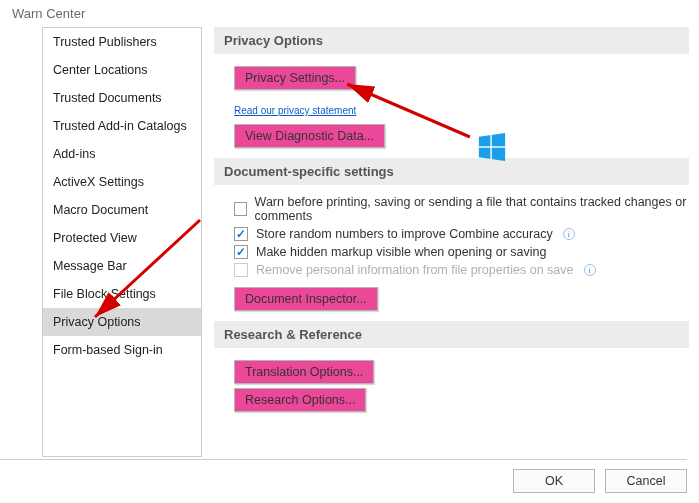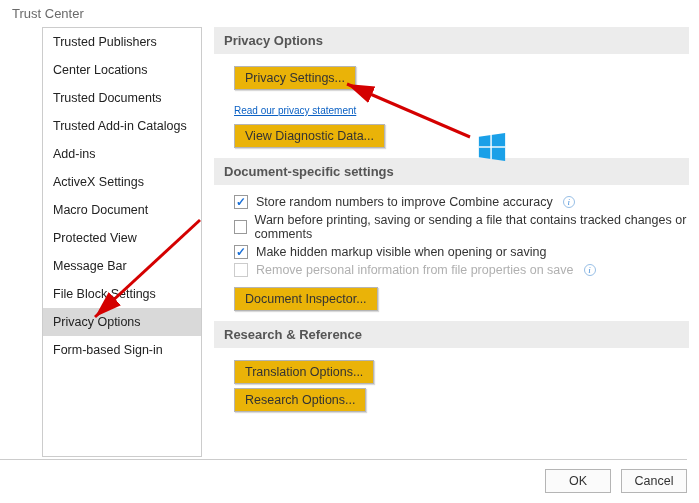--- a/index.html
+++ b/index.html
@@ -5,42 +5,42 @@
   * { box-sizing: border-box; margin: 0; padding: 0; }
   body { font-family: "Segoe UI", Tahoma, sans-serif; font-size: 13px; color: #333; background: #fff; width: 699px; height: 503px; position: relative; overflow: hidden; }
   .window-title { padding: 6px 12px; color: #6a6a6a; font-size: 13px; }
   .container { display: flex; height: 430px; padding: 0 10px; }
   .sidebar { width: 160px; border: 1px solid #ccc; background: #fff; overflow: hidden; margin-left: 32px; }
   .sidebar-item { padding: 7px 10px; cursor: pointer; color: #222; font-size: 12.5px; white-space: nowrap; }
   .sidebar-item.selected { background: #d9d9d9; }
   .main { flex: 1; padding: 0 0 0 12px; overflow: hidden; position: relative; }
   .section-header { background: #ececec; color: #555; font-weight: 600; font-size: 13px; padding: 6px 10px; margin: 8px 0 10px 0; }
   .section-header.first { margin-top: 0; }
-  .btn { background: #eab308; border: 1px solid #b5b5b5; padding: 4px 10px; font-size: 12.5px; color: #333; cursor: pointer; display: inline-block; margin: 2px 0; font-family: inherit; }
+  .btn { background: #ec4899; border: 1px solid #b5b5b5; padding: 4px 10px; font-size: 12.5px; color: #333; cursor: pointer; display: inline-block; margin: 2px 0; font-family: inherit; }
   .btn.shadow { box-shadow: 1px 1px 1px rgba(0,0,0,0.15); }
   .link { color: #0b61c4; text-decoration: underline; font-size: 10px; cursor: pointer; display: inline-block; margin: 13px 0 6px 0; }
   .indent { margin-left: 20px; }
   .checkline { display: flex; align-items: center; gap: 8px; margin: 4px 0; font-size: 12.5px; color: #333; }
   .checkline.disabled { color: #b0b0b0; }
   .chk { width: 14px; height: 14px; border: 1px solid #999; background: #fff; display: inline-flex; align-items: center; justify-content: center; }
   .chk.checked::after { content: "✓"; color: #1a6fd6; font-size: 12px; line-height: 1; font-weight: bold; }
   .chk.disabled { border-color: #ccc; }
   .info-icon { width: 12px; height: 12px; border: 1px solid #98bfe6; border-radius: 50%; color: #4a90d9; font-size: 9px; display: inline-flex; align-items: center; justify-content: center; margin-left: 2px; }
   .info-icon::after { content: "i"; font-style: italic; font-family: serif; }
   .logo-icon { position: absolute; top: 105px; left: 275px; width: 30px; height: 30px; }
   .footer { position: absolute; bottom: 8px; right: 12px; display: flex; gap: 10px; padding-top: 8px; }
   .footer::before { content: ""; position: absolute; top: 0; left: -700px; right: 0; border-top: 1px solid #ccc; }
-  .footer .btn { width: 66px; text-align: center; background: #fbfbfb; }
+  .footer .btn { width: 82px; text-align: center; background: #fbfbfb; }
   .arrow { position: absolute; pointer-events: none; }
   .stack { display:flex; flex-direction:column; align-items:flex-start; }
 </style>
 </head>
 <body>
 
-<div class="window-title">Trust Center</div>
+<div class="window-title">Warn Center</div>
 
 <div class="container">
 
   <div class="sidebar">
     <div class="sidebar-item">Trusted Publishers</div>
     <div class="sidebar-item">Center Locations</div>
     <div class="sidebar-item">Trusted Documents</div>
     <div class="sidebar-item">Trusted Add-in Catalogs</div>
     <div class="sidebar-item">Add-ins</div>
     <div class="sidebar-item">ActiveX Settings</div>
@@ -63,27 +63,27 @@
 
     <svg class="logo-icon" viewBox="0 0 32 32">
       <polygon points="2,5 30,1 30,31 2,27" fill="#1aa0e8"></polygon>
       <line x1="2" y1="16" x2="30" y2="16" stroke="#fff" stroke-width="1.5"></line>
       <line x1="15" y1="3" x2="15" y2="29" stroke="#fff" stroke-width="1.5"></line>
     </svg>
 
     <div class="section-header">Document-specific settings</div>
     <div class="indent">
       <div class="checkline">
+        <span class="chk"></span>
+        <span>Warn before printing, saving or sending a file that contains tracked changes or comments</span>
+      </div>
+      <div class="checkline">
         <span class="chk checked"></span>
         <span>Store random numbers to improve Combine accuracy</span>
         <span class="info-icon"></span>
-      </div>
-      <div class="checkline">
-        <span class="chk"></span>
-        <span>Warn before printing, saving or sending a file that contains tracked changes or comments</span>
       </div>
       <div class="checkline">
         <span class="chk checked"></span>
         <span>Make hidden markup visible when opening or saving</span>
       </div>
       <div class="checkline disabled">
         <span class="chk disabled"></span>
         <span>Remove personal information from file properties on save</span>
         <span class="info-icon"></span>
       </div>

